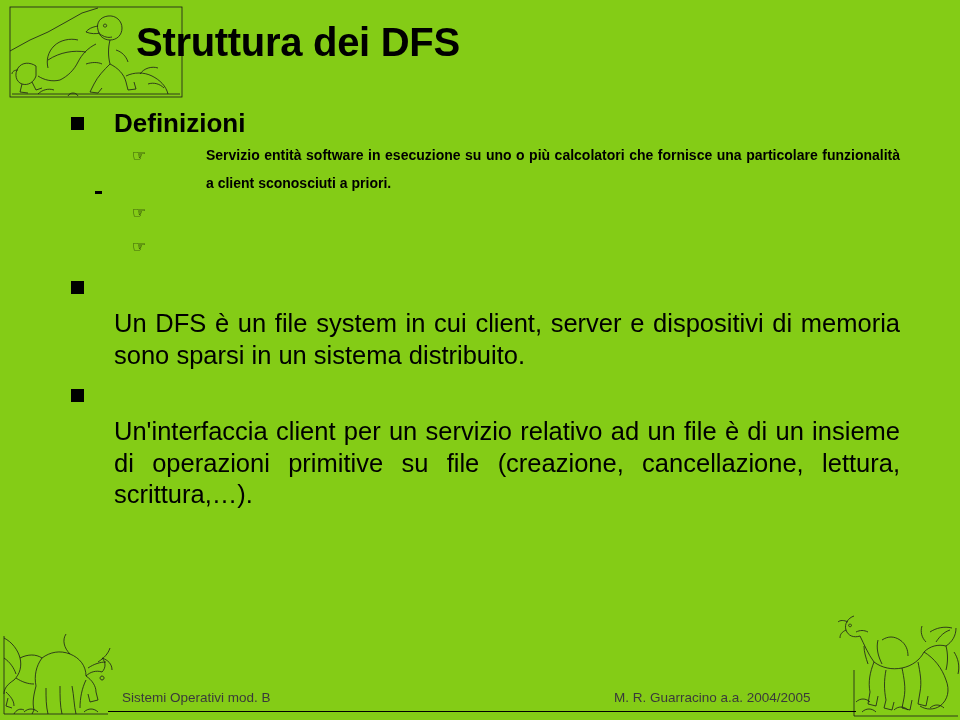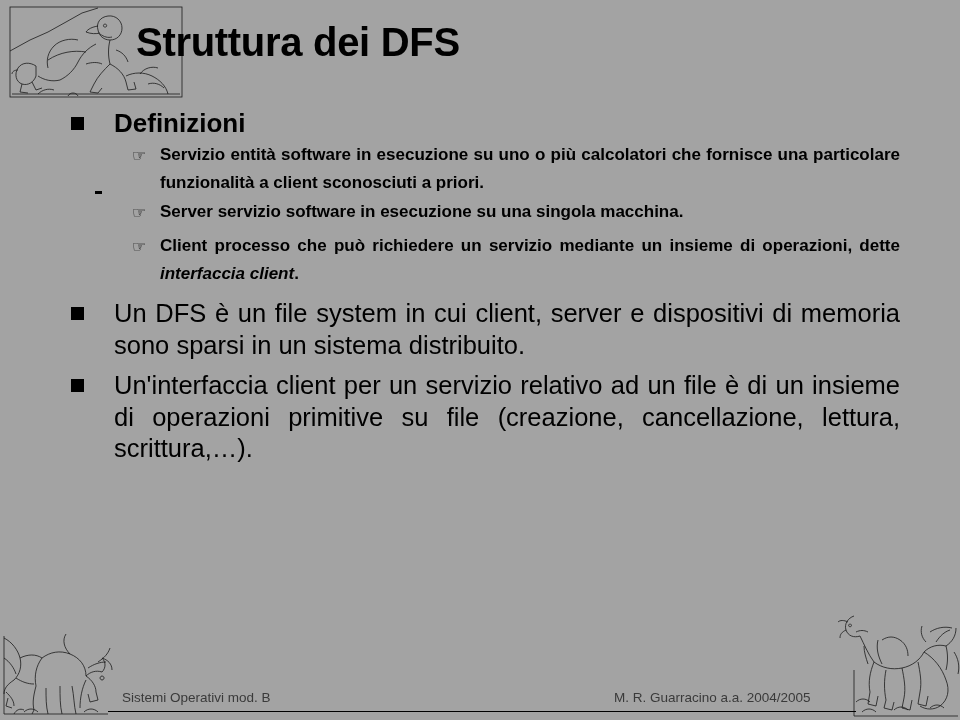--- a/index.html
+++ b/index.html
@@ -8,21 +8,21 @@
     width: 960px; height: 720px;
     background: #ffffff;
     font-family: "Liberation Sans", sans-serif;
     color: #000000;
     overflow: hidden;
   }
   #slide {
     position: relative;
     width: 960px;
     height: 720px;
-    background: #a3a3a3;
+    background: #84cc16;
   }
 
   
   .corner-art { position: absolute; pointer-events: none; }
   #art-top-left   { left: 8px;  top: 4px;   width: 180px; height: 100px; }
   #art-bot-left   { left: 2px;  top: 628px; width: 118px; height: 92px; }
   #art-bot-right  { left: 826px;top: 612px; width: 134px; height: 108px; }
 
   
   #title {
@@ -68,39 +68,41 @@
     line-height: 31px;
     font-weight: bold;
   }
   
   .lvl1.plain .txt {
     font-weight: normal;
     text-align: justify;
     text-align-last: left;
     font-size: 25.5px;
     line-height: 31.5px;
+    margin-top: 36px;
   }
   .lvl1.plain { margin-bottom: 9px; }
 
   
   .lvl2 { margin: 0 0 1px 0; padding-left: 62px; }
   .lvl2 .marker {
     flex: 0 0 auto;
     width: 28px;
     font-size: 16px;
     line-height: 30px;
     color: #000;
   }
   .lvl2 .txt {
     flex: 1 1 auto;
-    font-size: 17px;
+    font-size: 14px;
     line-height: 28px;
     font-weight: bold;
     text-align: justify;
     text-align-last: left;
+    margin-left: 46px;
   }
   .lvl2.tight { margin-bottom: 4px; }
   .em-bi { font-style: italic; font-weight: bold; }
 
   
   #stray-dot {
     position: absolute;
     left: 95px;
     top: 191px;
     width: 7px;
@@ -176,26 +178,24 @@
       <div class="txt">Definizioni</div>
     </div>
 
     <div class="bullet-row lvl2">
       <div class="marker">☞</div>
       <div class="txt">Servizio entità software in esecuzione su uno o più calcolatori che fornisce una particolare funzionalità a client sconosciuti a priori.</div>
     </div>
 
     <div class="bullet-row lvl2 tight">
       <div class="marker">☞</div>
-      <div class="txt">Server servizio software in esecuzione su una singola macchina.</div>
     </div>
 
     <div class="bullet-row lvl2 tight">
       <div class="marker">☞</div>
-      <div class="txt"><span>Client processo che può richiedere un servizio mediante un insieme di operazioni, dette </span><span class="em-bi">interfaccia client</span><span>.</span></div>
     </div>
 
     <div class="bullet-row lvl1 plain" style="margin-top:10px;">
       <div class="marker"><span class="sq"></span></div>
       <div class="txt">Un DFS è un file system in cui client, server e dispositivi di memoria sono sparsi in un sistema distribuito.</div>
     </div>
 
     <div class="bullet-row lvl1 plain">
       <div class="marker"><span class="sq"></span></div>
       <div class="txt">Un'interfaccia client per un servizio relativo ad un file è di un insieme di operazioni primitive su file (creazione, cancellazione, lettura, scrittura,…).</div>

